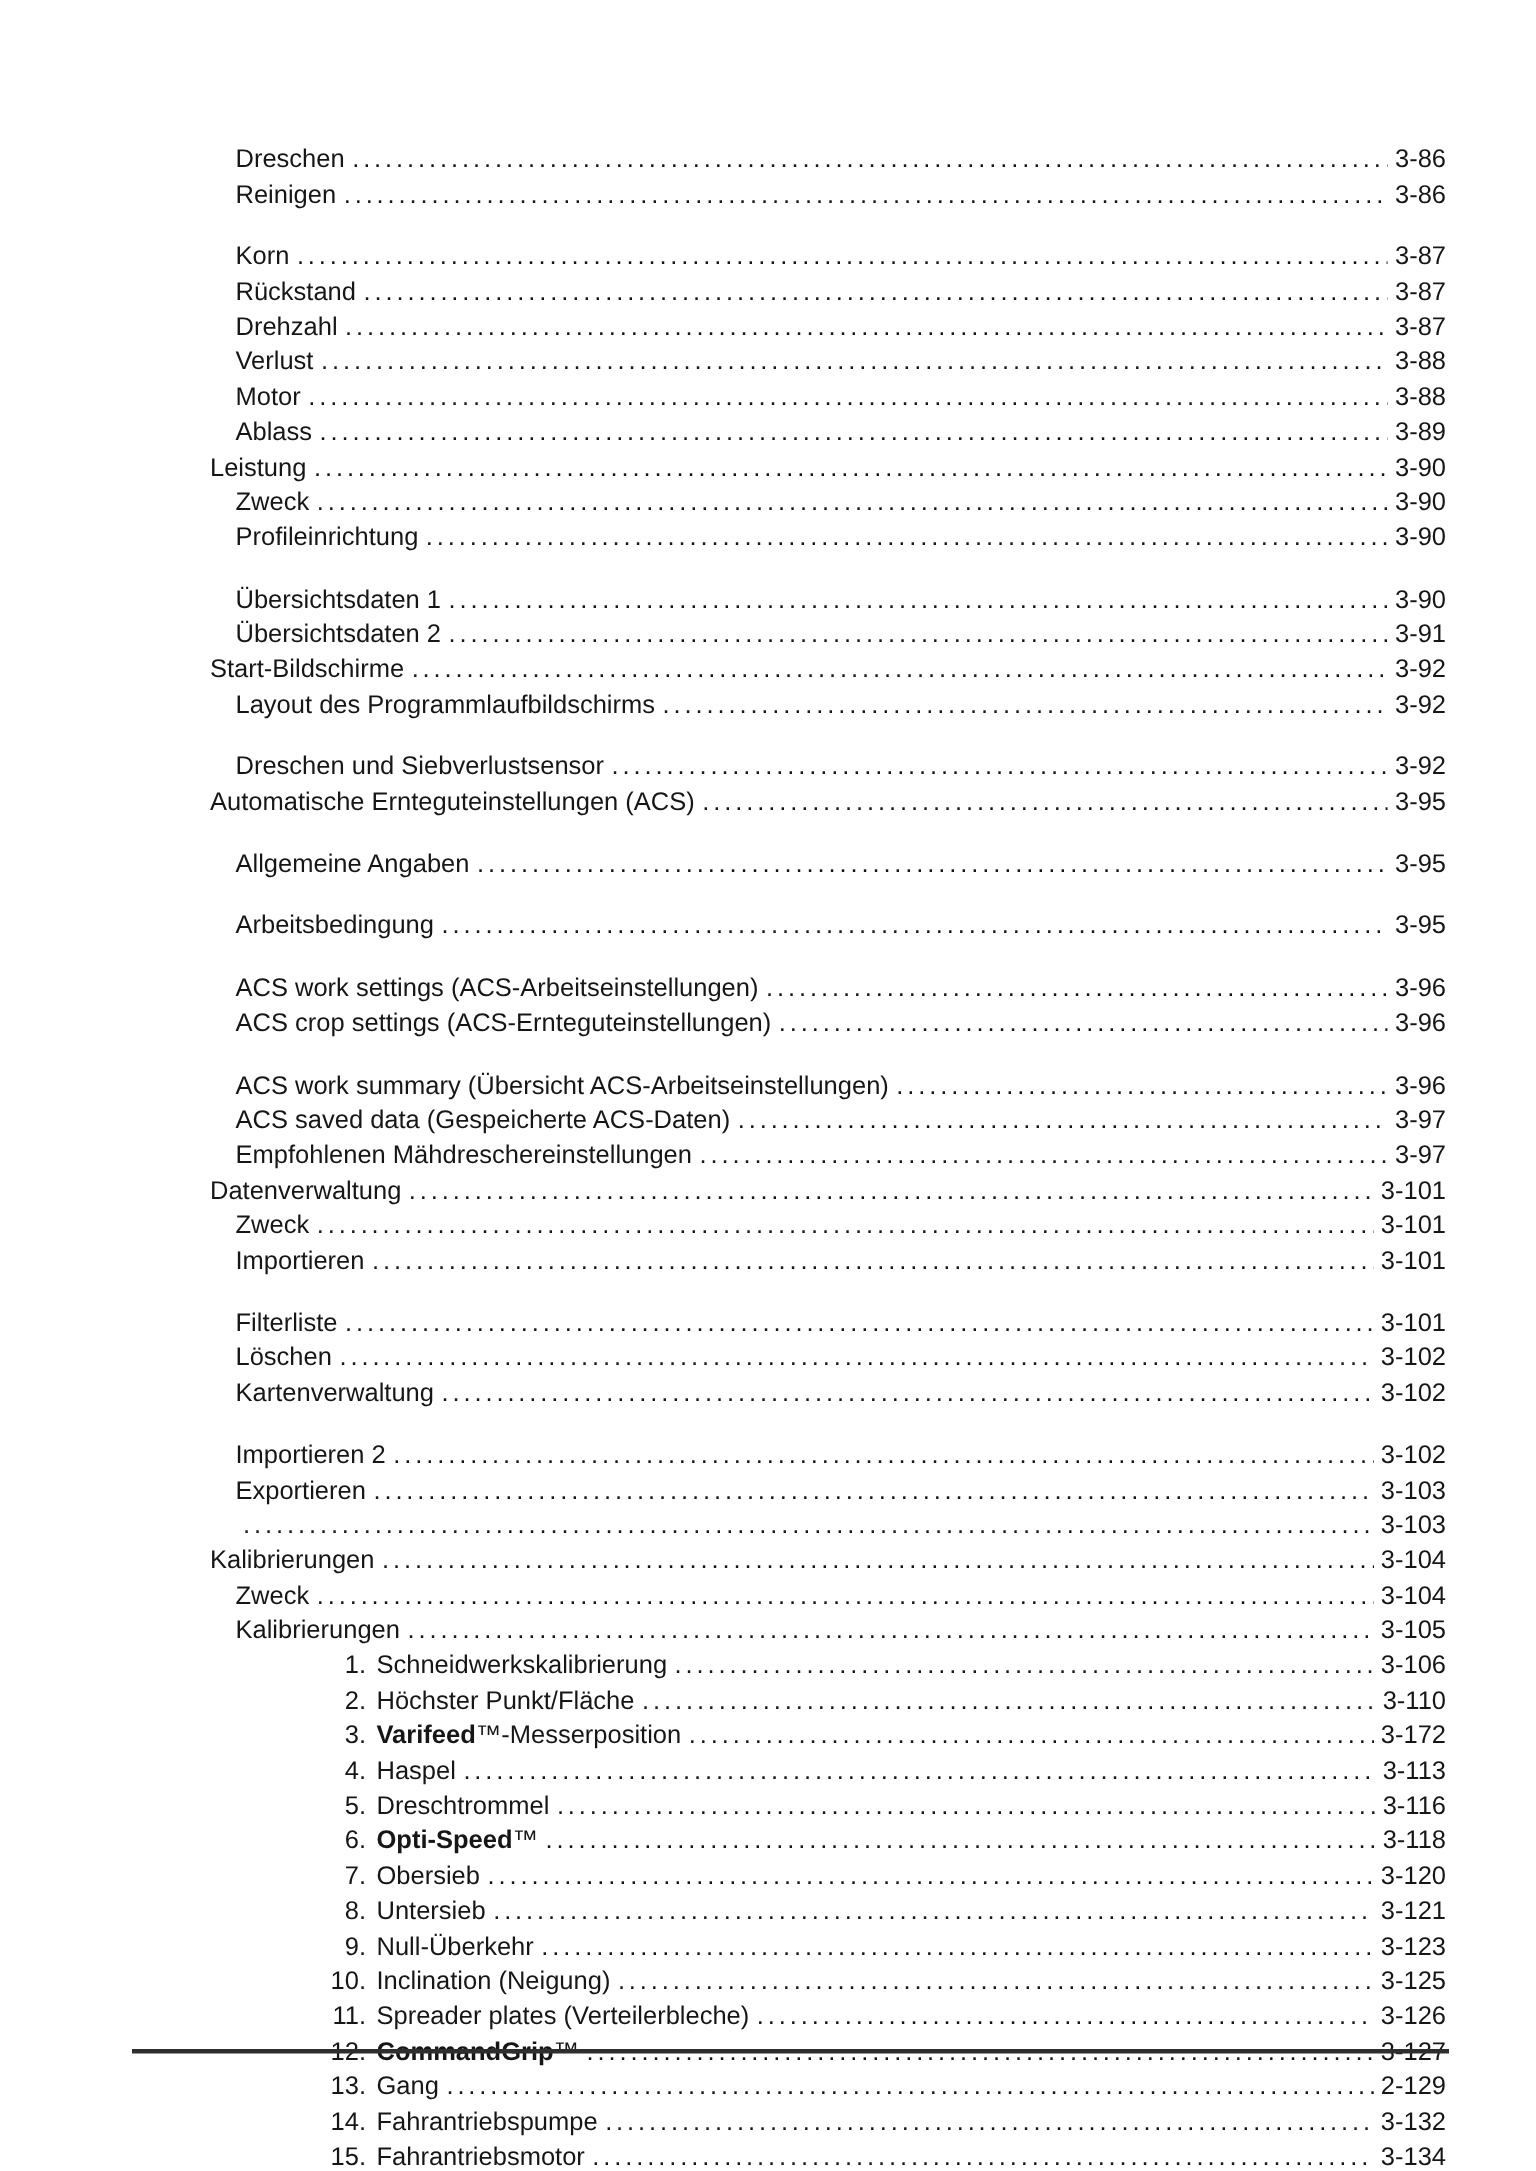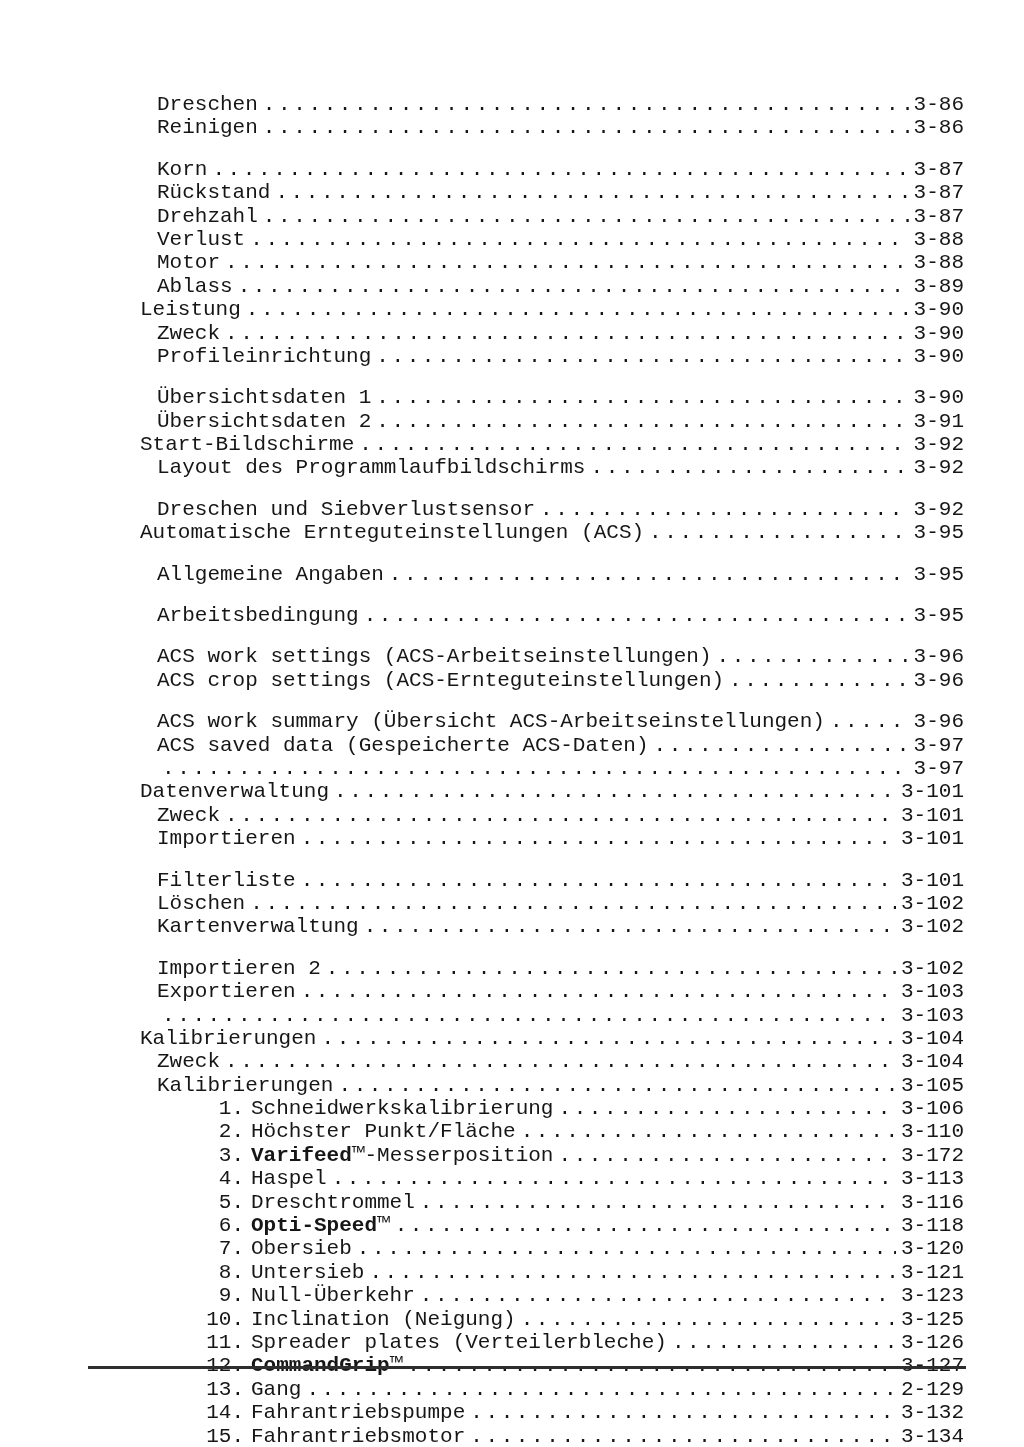--- a/index.html
+++ b/index.html
@@ -11,25 +11,24 @@
     position: relative;
     overflow: hidden;
   }
   .toc-list {
     position: absolute;
     left: 140px; top: 93px;
     width: 824px;
   }
   .toc-row {
     display: flex;
-    align-items: flex-start;
+    align-items: flex-end;
     height: 23.4px;
-    font-size: 21px;
+    font-size: 17px;
     white-space: nowrap;
-    font-family: Liberation Mono, monospace;
   }
   .toc-row.gap { margin-top: 18px; }
   .toc-row.lvl1 { padding-left: 17px; }
   .toc-row .num {
     flex: none;
     width: 104px;
     padding-left: 17px; 
     box-sizing: border-box;
     text-align: right;
     margin-right: 7px;
@@ -168,20 +167,21 @@
       <span class="label"><span>ACS work summary (Übersicht ACS-Arbeitseinstellungen)</span></span>
       <span class="dots"></span>
       <span class="pg">3-96</span>
     </div>
     <div class="toc-row lvl1">
       <span class="label"><span>ACS saved data (Gespeicherte ACS-Daten)</span></span>
       <span class="dots"></span>
       <span class="pg">3-97</span>
     </div>
     <div class="toc-row lvl1">
+      <span class="label"><span>Empfohlenen Mähdreschereinstellungen</span></span>
       <span class="dots"></span>
       <span class="pg">3-97</span>
     </div>
     <div class="toc-row lvl0">
       <span class="label"><span>Datenverwaltung</span></span>
       <span class="dots"></span>
       <span class="pg">3-101</span>
     </div>
     <div class="toc-row lvl1">
       <span class="label"><span>Zweck</span></span>

